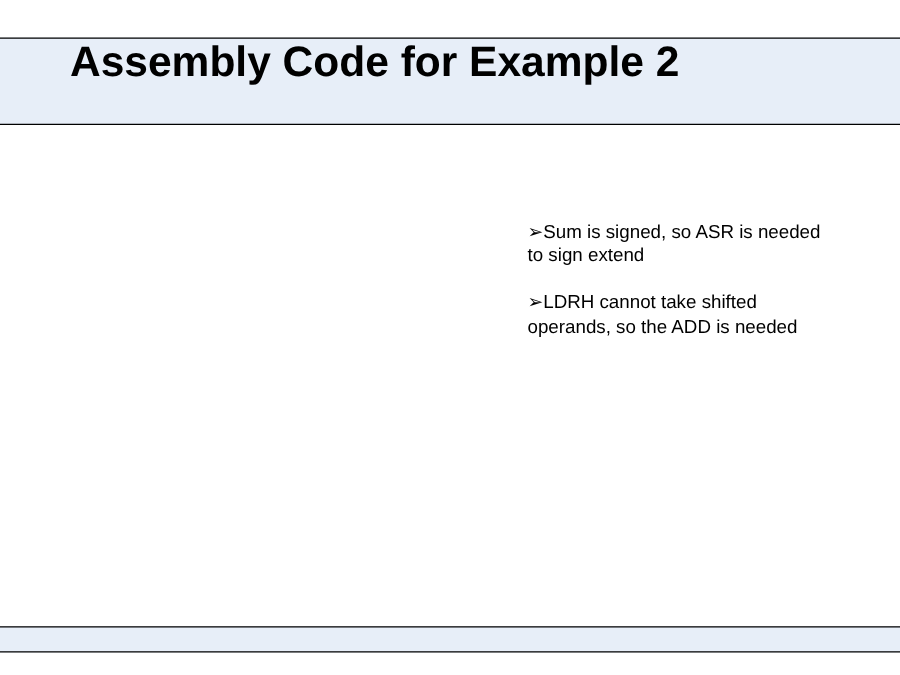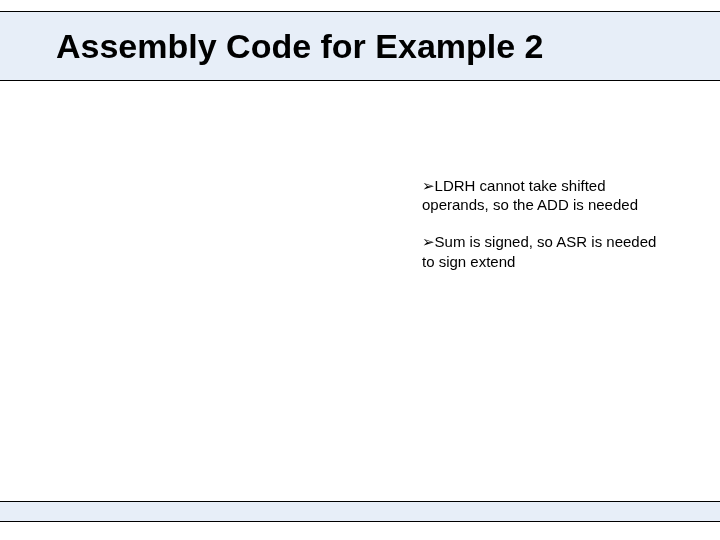--- a/index.html
+++ b/index.html
@@ -12,30 +12,30 @@
     overflow: hidden;
   }
   .slide {
     position: relative;
     width: 720px;
     height: 540px;
     box-sizing: border-box;
   }
   .title-band {
     position: absolute;
-    top: 11px;
+    top: 30px;
     left: 0;
     width: 720px;
     height: 70px;
     background: #e7eef8;
     border-top: 1px solid #000;
     border-bottom: 1px solid #000;
     box-sizing: border-box;
     display: flex;
-    align-items: center;
+    align-items: flex-start;
     padding-left: 56px;
   }
   .title-text {
     font-size: 34px;
     font-weight: bold;
     color: #000;
     white-space: nowrap;
   }
   .notes {
     position: absolute;
@@ -70,22 +70,22 @@
 <body>
 
 <div class="slide">
 
   <div class="title-band">
     <div class="title-text">Assembly Code for Example 2</div>
   </div>
 
   <div class="notes">
     <div class="note">
-      <span class="arrow">➢</span><span>LDRH cannot take shifted operands, so the ADD is needed</span>
+      <span class="arrow">➢</span><span>Sum is signed, so ASR is needed to sign extend</span>
     </div>
     <div class="note">
-      <span class="arrow">➢</span><span>Sum is signed, so ASR is needed to sign extend</span>
+      <span class="arrow">➢</span><span>LDRH cannot take shifted operands, so the ADD is needed</span>
     </div>
   </div>
 
   <div class="bottom-band"></div>
 
 </div>
 
 </body></html>

